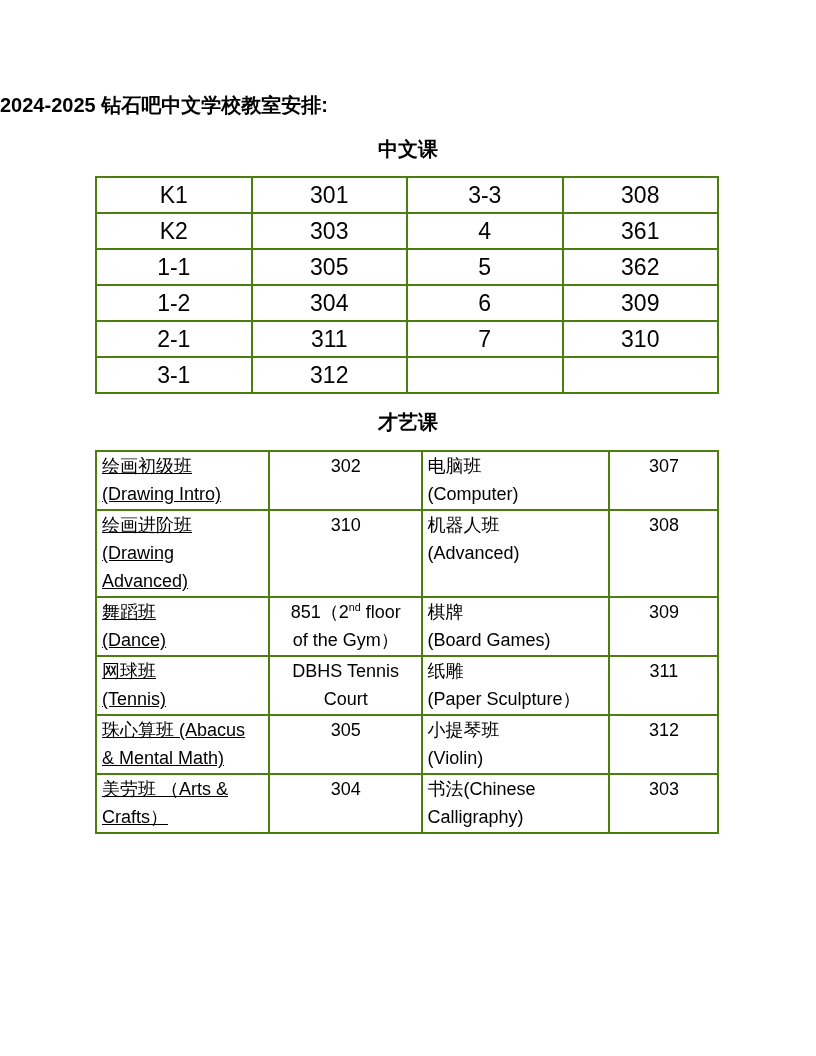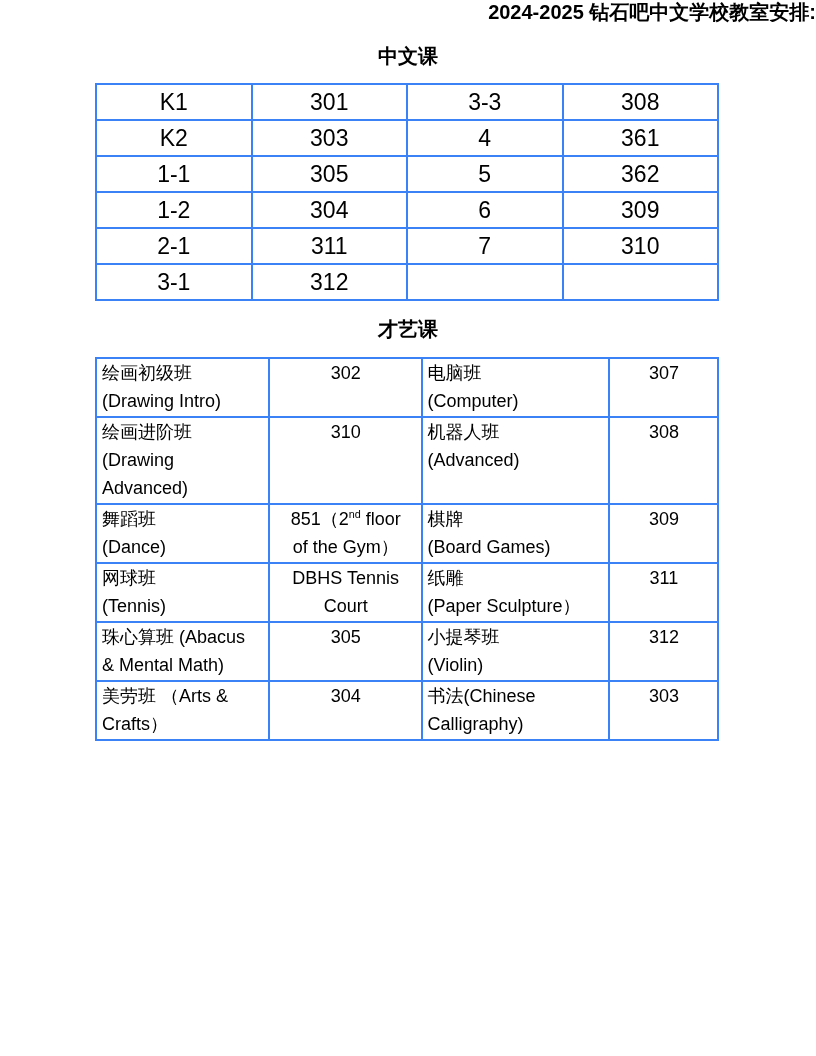--- a/index.html
+++ b/index.html
@@ -10,42 +10,43 @@
     font-family: "Liberation Sans", sans-serif;
   }
   .page {
     position: relative;
     width: 816px;
     height: 1056px;
     background: #ffffff;
     overflow: hidden;
   }
   .doc-title {
-    text-align: right;
+    padding-top: 93px;
+    text-align: left;
     font-weight: bold;
     font-size: 20px;
     line-height: 24px;
   }
   .section-heading {
     text-align: center;
     font-weight: bold;
     font-size: 20px;
     line-height: 28px;
   }
   .heading-chinese { margin-top: 18px; }
   .heading-talent  { margin-top: 14px; }
 
   table {
     border-collapse: collapse;
     width: 624px;
     margin-left: 95px;
     table-layout: fixed;
   }
   td {
-    border: 2px solid #3b82f6;
+    border: 2px solid #4d7c0f;
     overflow: hidden;
   }
 
   .t1 {
     margin-top: 13px;
     font-size: 23px;
     text-align: center;
   }
   .t1 td {
     width: 25%;
@@ -56,21 +57,21 @@
 
   .t2 {
     margin-top: 14px;
     font-size: 18px;
     line-height: 28px;
   }
   .t2 td {
     vertical-align: top;
     padding: 0 4px 1px 5px;
   }
-  .t2 td.c1 { width: 28%;   text-align: left; }
+  .t2 td.c1 { width: 28%;   text-align: left; text-decoration: underline; }
   .t2 td.c2 { width: 24.5%; text-align: center; }
   .t2 td.c3 { width: 30.5%; text-align: left; }
   .t2 td.c4 { width: 17%;   text-align: center; }
   .t2 sup {
     font-size: 0.6em;
     vertical-align: super;
     line-height: 0;
   }
   .cell-line { min-height: 28px; }
 </style>

